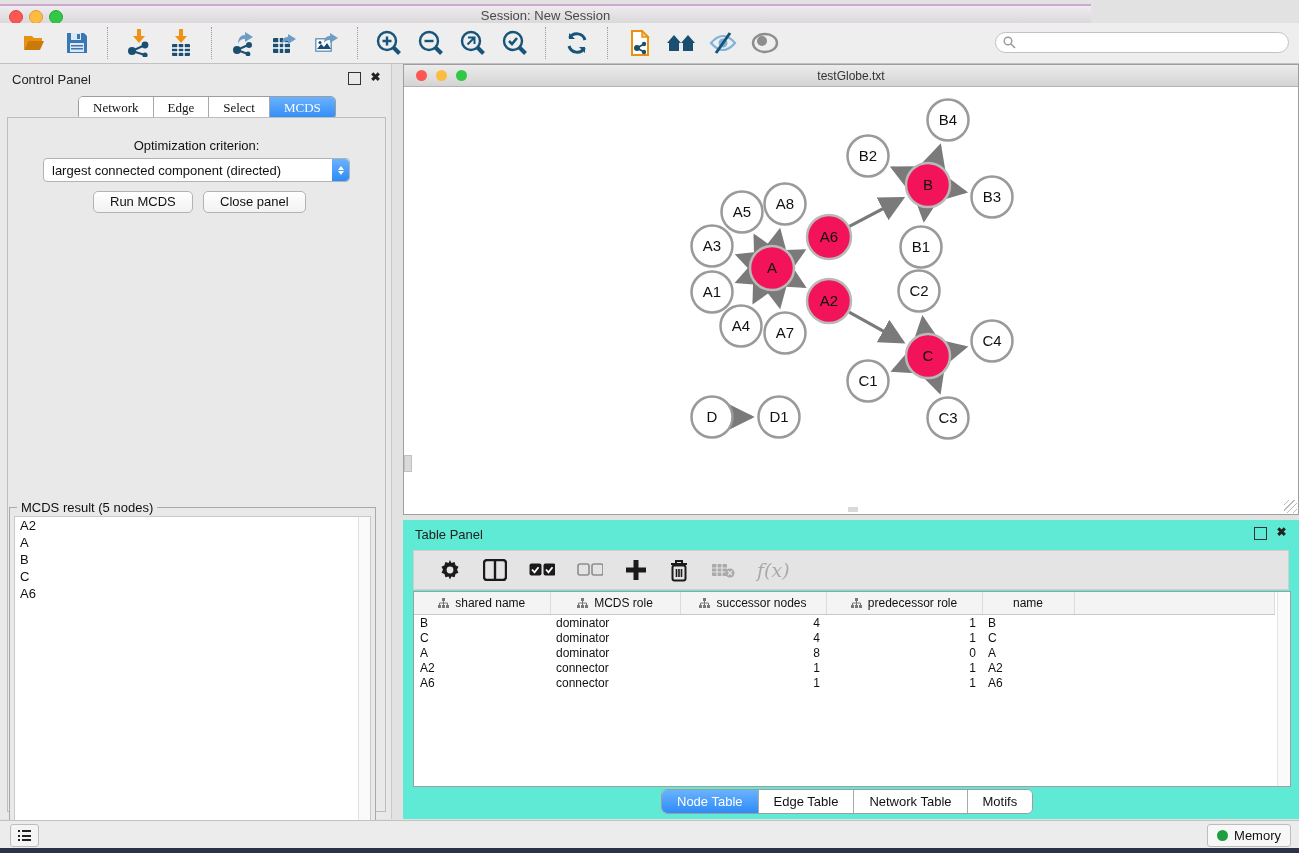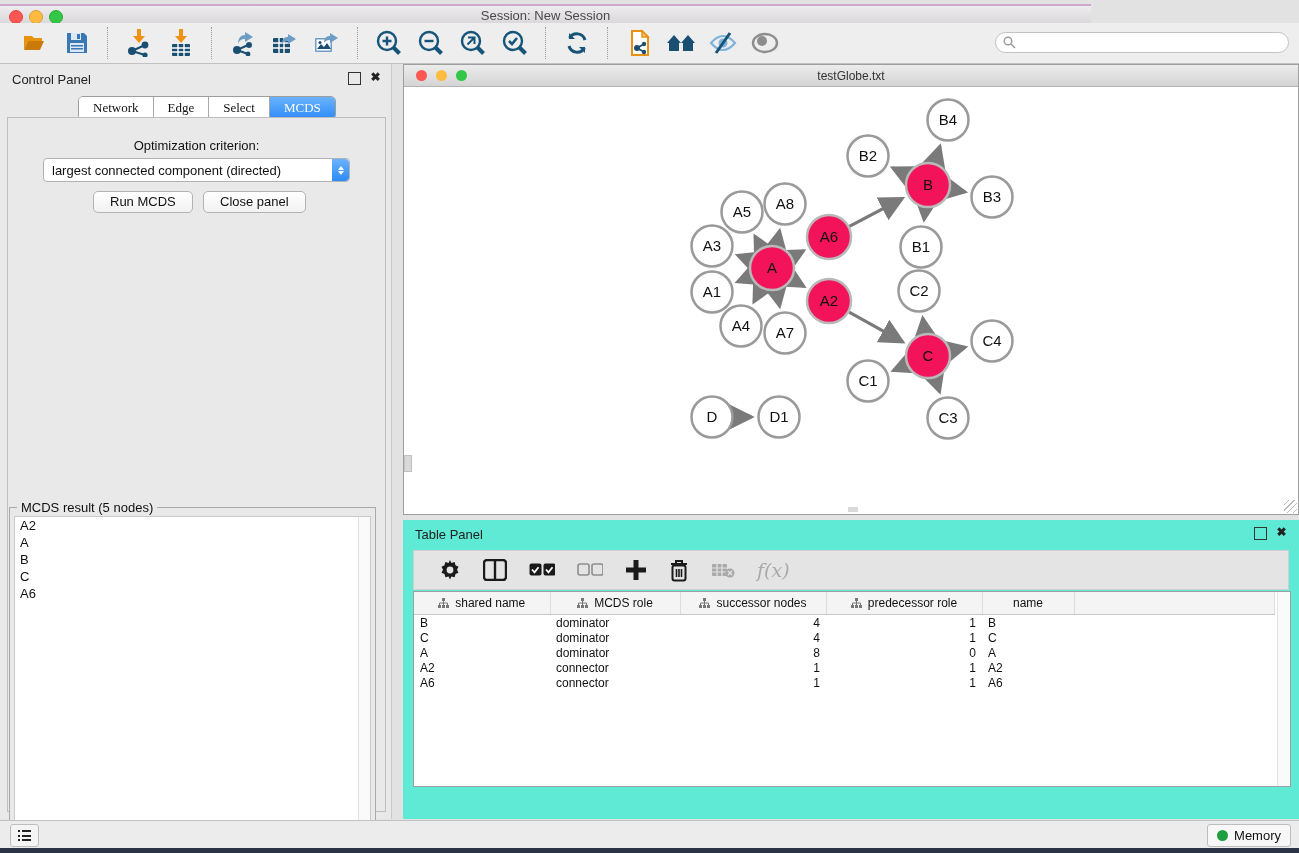--- a/index.html
+++ b/index.html
@@ -582,20 +582,26 @@
             <td class="num">1</td>
             <td class="num">1</td>
             <td>A6</td>
             <td></td>
           </tr>
         </tbody>
     </table>
     <div class="abs tbl-scroll"></div>
   </div>
 
+  <div class="abs tp-tabs" id="bottom-tabs">
+      <div class="tp-tab active">Node Table</div>
+      <div class="tp-tab">Edge Table</div>
+      <div class="tp-tab">Network Table</div>
+      <div class="tp-tab">Motifs</div>
+    </div>
 </div>
 
 <div class="abs statusbar">
   <div class="abs list-btn">
     <div class="list-glyph">
         <i></i>
         <i></i>
         <i></i>
       </div>
   </div>

